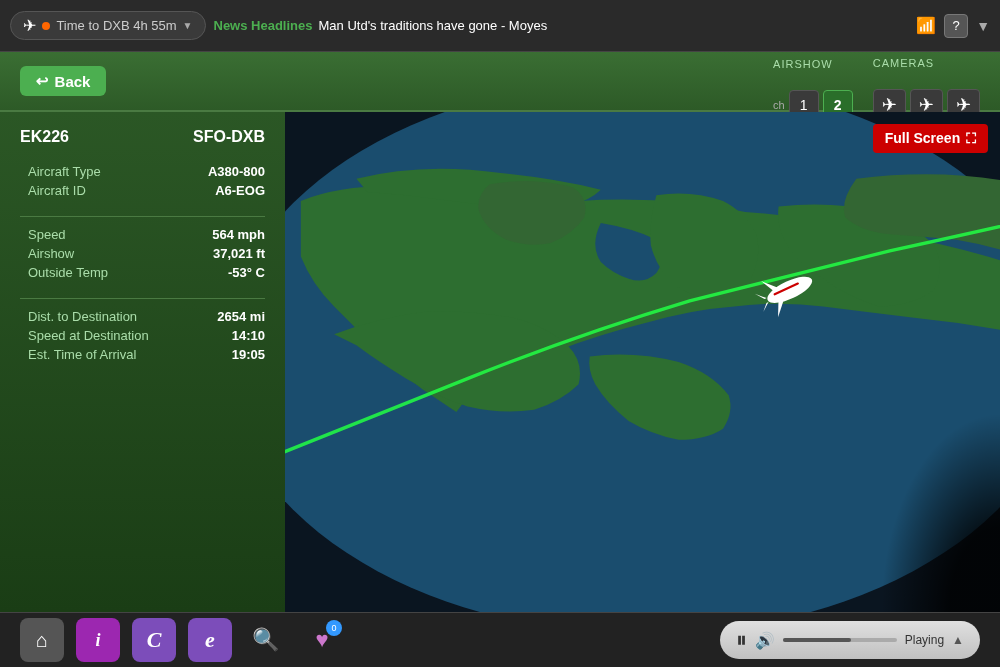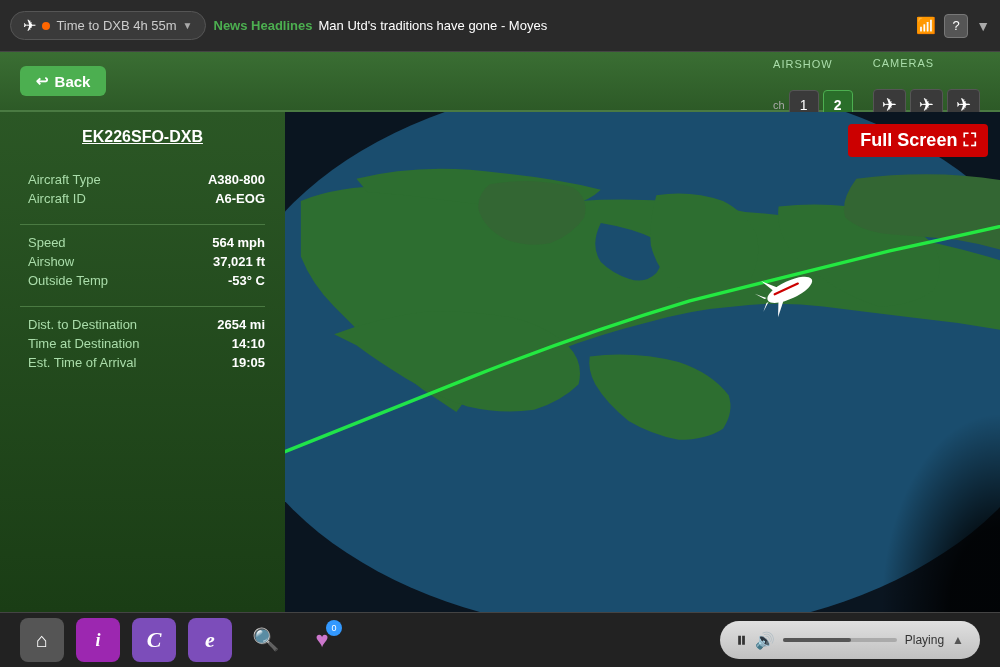--- a/index.html
+++ b/index.html
@@ -191,23 +191,22 @@
 
     
     #info-panel {
       width: 285px;
       min-width: 285px;
       padding: 16px 20px;
       color: #fff;
     }
     #flight-numbers {
       display: flex;
-      justify-content: center;
-      margin-bottom: 24px;
-      text-decoration: underline;
+      justify-content: space-between;
+      margin-bottom: 16px;
     }
     .flight-num {
       font-size: 16px;
       font-weight: bold;
       color: #fff;
     }
     .info-section {
       margin-bottom: 16px;
     }
     .info-row {
@@ -240,25 +239,24 @@
     }
     #full-screen-btn {
       position: absolute;
       top: 12px;
       right: 12px;
       background: #cc0000;
       color: #fff;
       border: none;
       border-radius: 4px;
       padding: 6px 12px;
-      font-size: 18px;
+      font-size: 14px;
       font-weight: bold;
       cursor: pointer;
       display: flex;
-      align-items: center;
       gap: 6px;
       z-index: 10;
     }
     
     #globe-svg {
       width: 100%;
       height: 100%;
     }
 
     
@@ -442,21 +440,21 @@
       </div>
 
       <div class="divider"></div>
 
       <div class="info-section">
         <div class="info-row">
           <span class="info-label">Dist. to Destination</span>
           <span class="info-value">2654 mi</span>
         </div>
         <div class="info-row">
-          <span class="info-label">Time at Destination</span>
+          <span class="info-label">Speed at Destination</span>
           <span class="info-value">14:10</span>
         </div>
         <div class="info-row">
           <span class="info-label">Est. Time of Arrival</span>
           <span class="info-value">19:05</span>
         </div>
       </div>
     </div>
 
     <div id="map-area">

